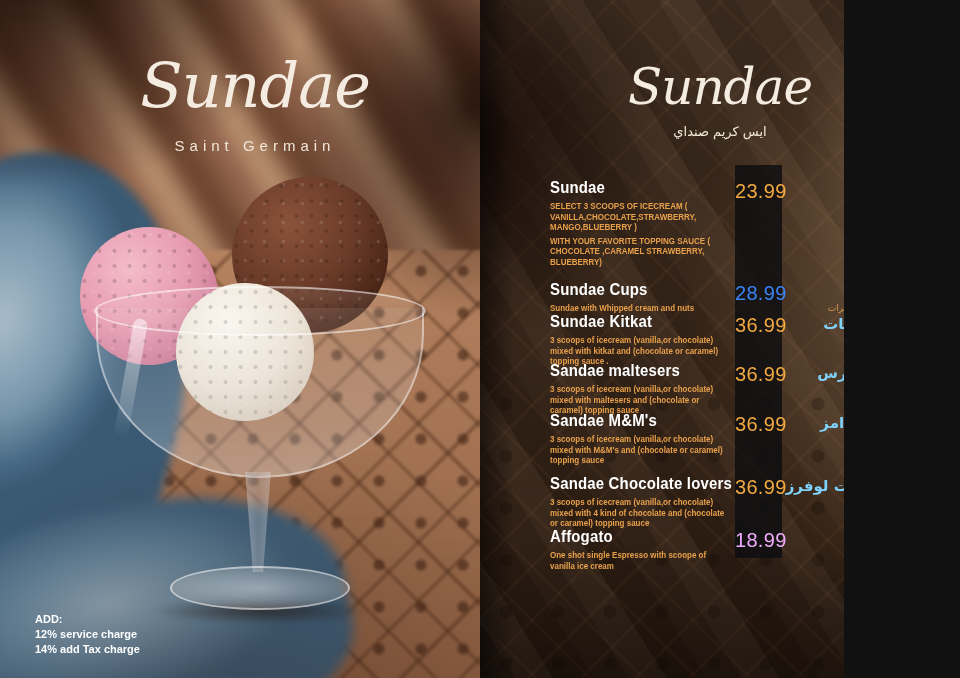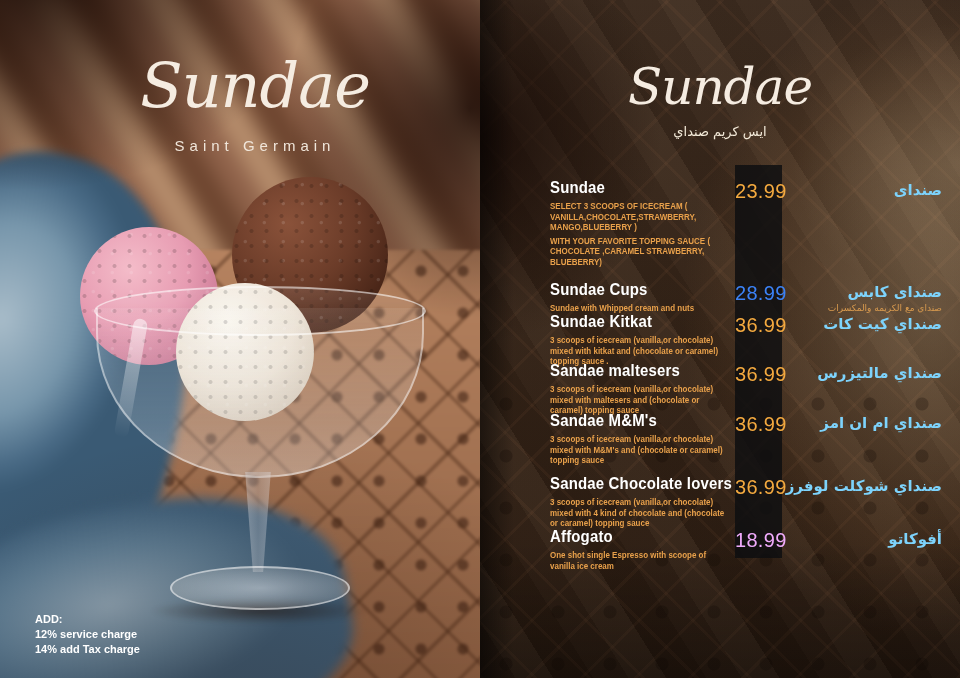--- a/index.html
+++ b/index.html
@@ -1,16 +1,16 @@
 <!DOCTYPE html>
 <html><head>
 <meta charset="utf-8">
 <style>
   html,body{margin:0;padding:0;background:#111;}
-  .page{position:relative;width:960px;height:678px;overflow:hidden;background:#1a110b;
+  .page{position:relative;width:844px;height:678px;overflow:hidden;background:#1a110b;
         font-family:"Liberation Sans",sans-serif;}
   .abs{position:absolute;}
 
   
   .left-half{left:0;top:0;width:480px;height:678px;overflow:hidden;}
   .lh-base{inset:0;background:linear-gradient(180deg,#7a5640 0%,#9a6f51 30%,#a97c5c 55%,#8a5f43 100%);}
   .lh-slats{top:-30px;left:-40px;width:560px;height:340px;
     background:repeating-linear-gradient(58deg,#8f624a 0 30px,#b68d6c 30px 62px,#6d452f 62px 96px);
     filter:blur(10px);}
   .lh-lattice{top:250px;left:-20px;width:520px;height:450px;

